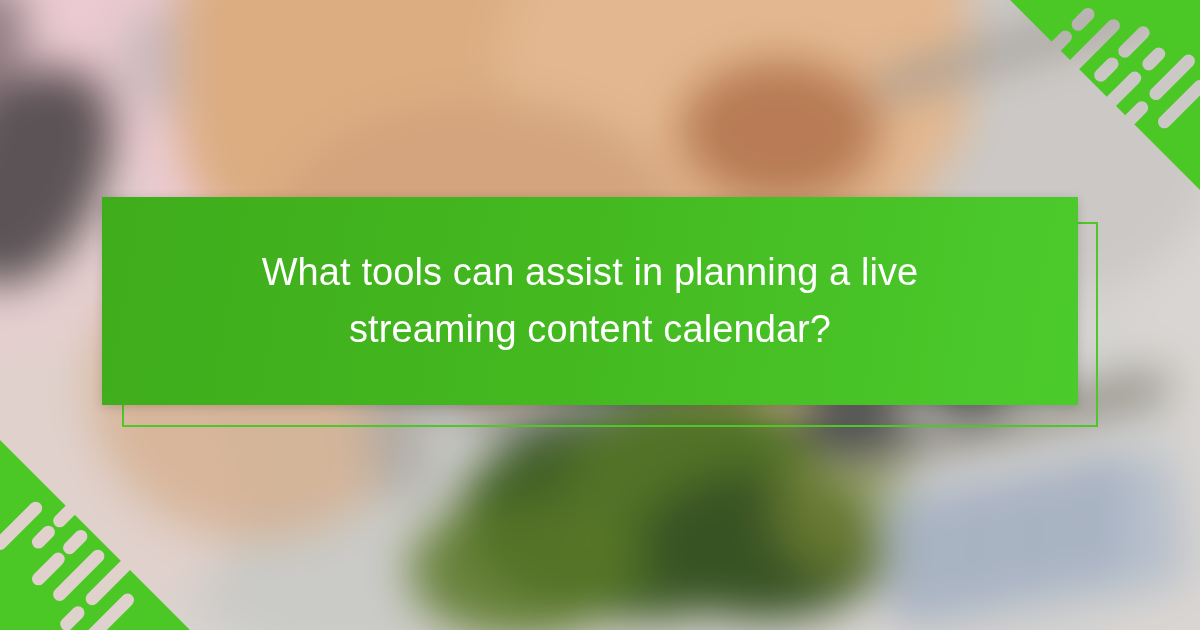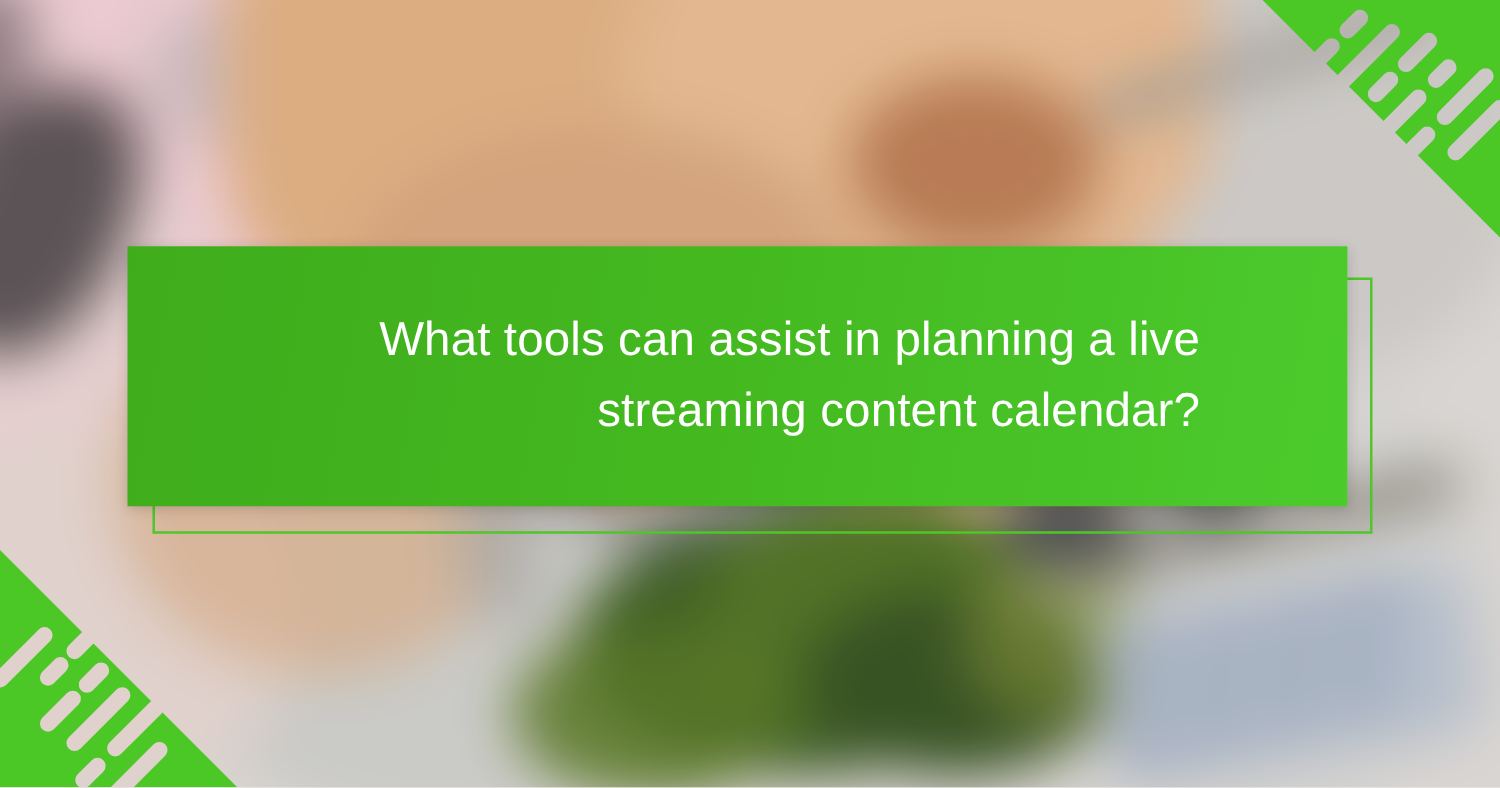--- a/index.html
+++ b/index.html
@@ -149,21 +149,21 @@
   }
   .card-title {
     margin: 0;
     padding: 0 58px;
     color: #ffffff;
     font-family: "Liberation Sans", sans-serif;
     font-size: 38px;
     font-weight: 400;
     line-height: 57px;
     letter-spacing: 0.1px;
-    text-align: right;
+    text-align: center;
     max-width: 740px;
   }
 </style>
 </head>
 <body>
 
 <div class="canvas">
 
   <div class="photo">
     <div class="blob b-gray1"></div>

